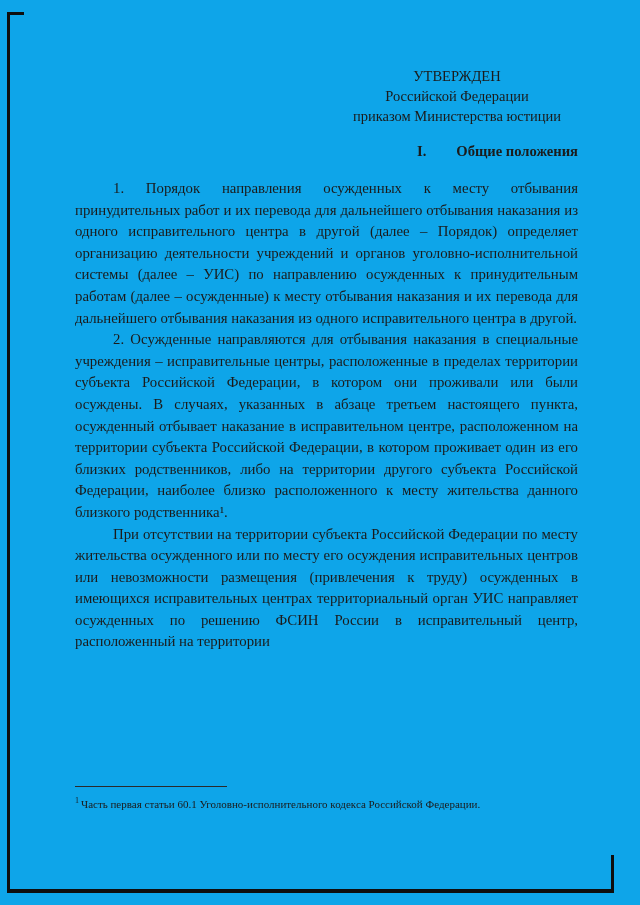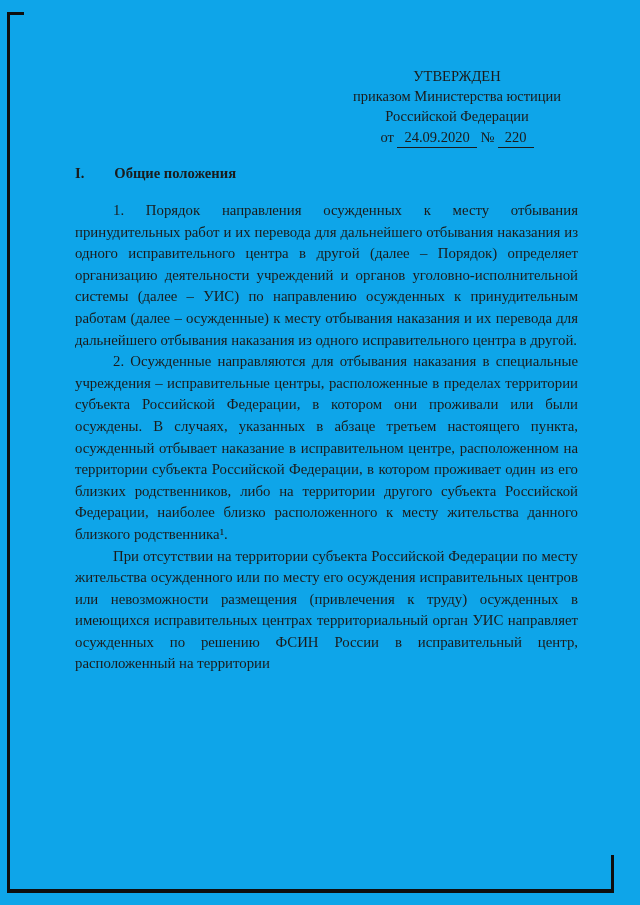--- a/index.html
+++ b/index.html
@@ -55,21 +55,21 @@
     font-size: 14.6px;
     font-weight: bold;
     text-align: center;
     line-height: 21px;
   }
 
   .section-heading {
     margin: 15px 0 0 0;
     font-size: 14.6px;
     font-weight: bold;
-    text-align: left;
+    text-align: right;
     line-height: 21px;
   }
   .section-heading .num { margin-right: 30px; }
 
   .body-text {
     margin-top: 16px;
     font-size: 14.8px;
     line-height: 21.6px;
     text-align: justify;
   }
@@ -107,37 +107,37 @@
 
   <div class="artifact art-left"></div>
   <div class="artifact art-topl"></div>
   <div class="artifact art-bottom"></div>
   <div class="artifact art-rightb"></div>
 
   <div class="content">
 
     <div class="approval">
       <div>УТВЕРЖДЕН</div>
+      <div>Российской Федерации</div>
       <div>приказом Министерства юстиции</div>
-      <div>Российской Федерации</div>
-      <div class="approval-line4">
-        <span>от</span>
-        <span class="u">24.09.2020</span>
-        <span>№</span>
-        <span class="u">220</span>
-      </div>
     </div>
 
 
     <div class="section-heading">
       <span class="num">I.</span><span>Общие положения</span>
     </div>
 
     <div class="body-text">
       <p>1. Порядок направления осужденных к месту отбывания принудительных работ и их перевода для дальнейшего отбывания наказания из одного исправительного центра в другой (далее – Порядок) определяет организацию деятельности учреждений и органов уголовно-исполнительной системы (далее – УИС) по направлению осужденных к принудительным работам (далее – осужденные) к месту отбывания наказания и их перевода для дальнейшего отбывания наказания из одного исправительного центра в другой.</p>
       <p>2. Осужденные направляются для отбывания наказания в специальные учреждения – исправительные центры, расположенные в пределах территории субъекта Российской Федерации, в котором они проживали или были осуждены. В случаях, указанных в абзаце третьем настоящего пункта, осужденный отбывает наказание в исправительном центре, расположенном на территории субъекта Российской Федерации, в котором проживает один из его близких родственников, либо на территории другого субъекта Российской Федерации, наиболее близко расположенного к месту жительства данного близкого родственника¹.</p>
       <p>При отсутствии на территории субъекта Российской Федерации по месту жительства осужденного или по месту его осуждения исправительных центров или невозможности размещения (привлечения к труду) осужденных в имеющихся исправительных центрах территориальный орган УИС направляет осужденных по решению ФСИН России в исправительный центр, расположенный на территории</p>
     </div>
 
   </div>
 
+  <div class="footnote-area">
+    <div class="footnote-rule"></div>
+    <div class="footnote">
+      <sup>1</sup><span>Часть первая статьи 60.1 Уголовно-исполнительного кодекса Российской Федерации.</span>
+    </div>
+  </div>
 
 </div>
 
 </body></html>

